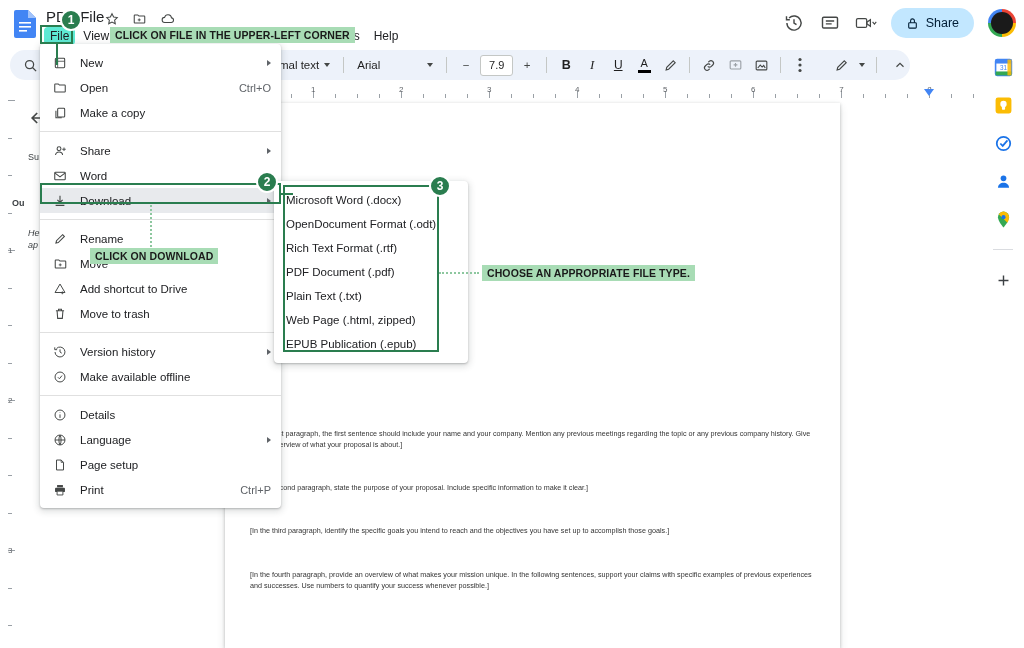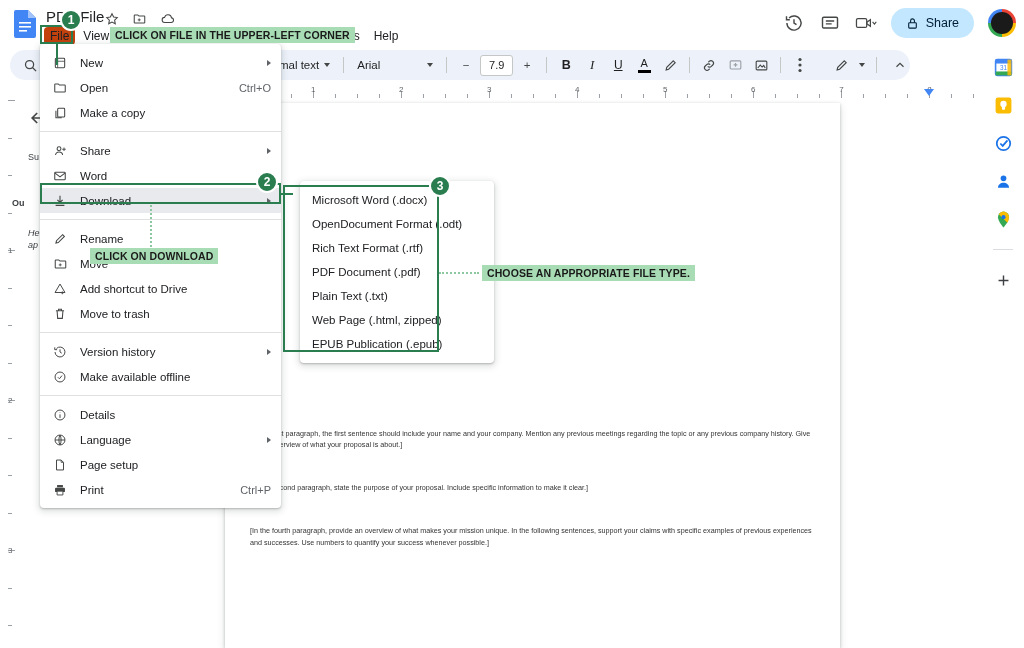--- a/index.html
+++ b/index.html
@@ -13,21 +13,21 @@
 
   
   .topbar { position:absolute; left:0; top:0; width:1024px; height:46px; background:#fff; }
   .docs-logo { position:absolute; left:14px; top:10px; width:22px; height:28px; }
   .doc-title { position:absolute; left:46px; top:8px; font-size:15px; color:#202124; white-space:nowrap; }
   .title-icons { position:absolute; left:105px; top:12px; display:flex; gap:13px; align-items:center; color:#444746; }
   .title-icons svg { display:block; }
 
   .menubar { position:absolute; left:44px; top:27px; display:flex; gap:2px; font-size:12px; color:#202124; }
   .menubar span { padding:2px 6px; border-radius:4px; white-space:nowrap; }
-  .menubar .active { background:#c2410c; }
+  .menubar .active { background:#5eead4; }
 
   .topright { position:absolute; right:8px; top:5px; height:36px; display:flex; align-items:center; gap:14px; }
   .tr-ico { width:22px; height:22px; color:#444746; display:flex; align-items:center; justify-content:center; }
   .share-btn {
     display:flex; align-items:center; gap:7px;
     background:#c2e7ff; color:#001d35; border:none;
     height:30px; padding:0 15px; border-radius:16px;
     font-size:12.5px; font-family:inherit; cursor:pointer;
   }
   .avatar {
@@ -96,21 +96,21 @@
   .mi { display:flex; align-items:center; height:25px; padding:0 10px 0 12px; position:relative; cursor:pointer; }
   .mi .mi-ico { width:16px; height:16px; margin-right:12px; display:flex; align-items:center;
     justify-content:center; color:#444746; flex:0 0 16px; }
   .mi .mi-label { flex:1; white-space:nowrap; }
   .mi .mi-accel { color:#5f6368; font-size:11px; }
   .mi .mi-arrow { width:0; height:0; border-top:3.5px solid transparent;
     border-bottom:3.5px solid transparent; border-left:4.5px solid #5f6368; }
   .mi.hl { background:#e8eaed; }
   .mdiv { height:1px; background:#e0e0e0; margin:6px 0; }
 
-  #dl-submenu { left:300px; top:181px; width:194px; padding:7px 0; }
+  #dl-submenu { left:274px; top:181px; width:194px; padding:7px 0; }
   .smi { height:24px; display:flex; align-items:center; padding:0 12px; white-space:nowrap; cursor:pointer; }
 
   
   .hl-label {
     position:absolute; background:#a8dcb5; color:#1a1a1a;
     font-size:10.5px; font-weight:bold; padding:2px 5px; white-space:nowrap; letter-spacing:.1px;
   }
   .badge {
     position:absolute; width:22px; height:22px; border-radius:50%;
     background:#2a7d4f; color:#fff; font-size:12px; font-weight:bold;
@@ -427,20 +427,21 @@
       <span class="vnum" style="top: 146px;">1</span>
       <span class="vnum" style="top: 296px;">2</span>
       <span class="vnum" style="top: 446px;">3</span>
     </div>
 
   <div class="page">
     <div style="position:absolute;left:25px;top:70px;font-size:7px;color:#444;">g]</div>
     <div class="doc-body">
       <div class="doc-p" style="margin-top:265px;">[In the first paragraph, the first sentence should include your name and your company. Mention any previous meetings regarding the topic or any previous company history. Give a brief overview of what your proposal is about.]</div>
       <div class="doc-p">[In the second paragraph, state the purpose of your proposal. Include specific information to make it clear.]</div>
+      <div class="doc-p">[In the third paragraph, identify the specific goals you intend to reach and the objectives you have set up to accomplish those goals.]</div>
       <div class="doc-p">[In the fourth paragraph, provide an overview of what makes your mission unique. In the following sentences, support your claims with specific examples of previous experiences and successes. Use numbers to quantify your success whenever possible.]</div>
     </div>
   </div>
 
   <div class="outline-back">
     <svg width="20" height="20" viewBox="0 0 24 24" fill="none" stroke="#444746" stroke-width="2">
       <path d="M19 12H5M11 6l-6 6 6 6"></path>
     </svg>
   </div>
   <div class="outline-txt" style="left:28px;top:152px;">Su</div>

